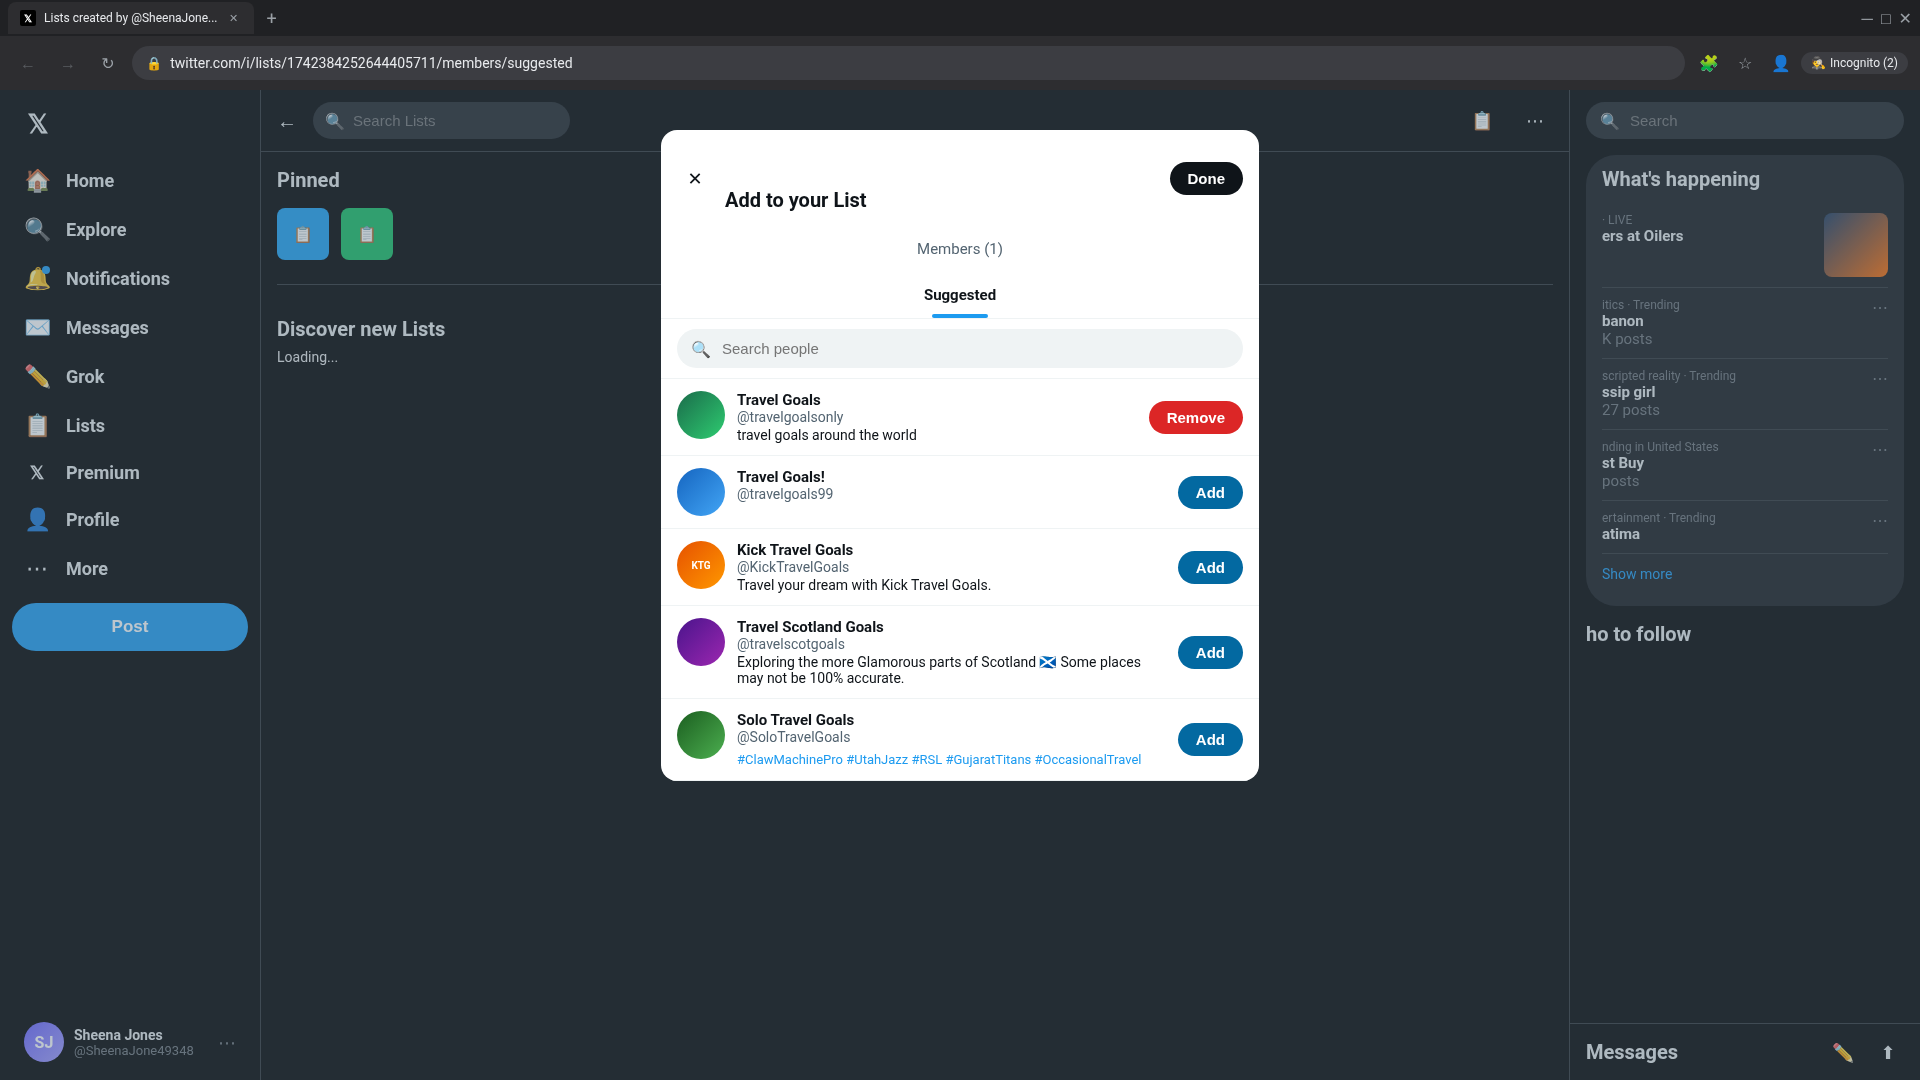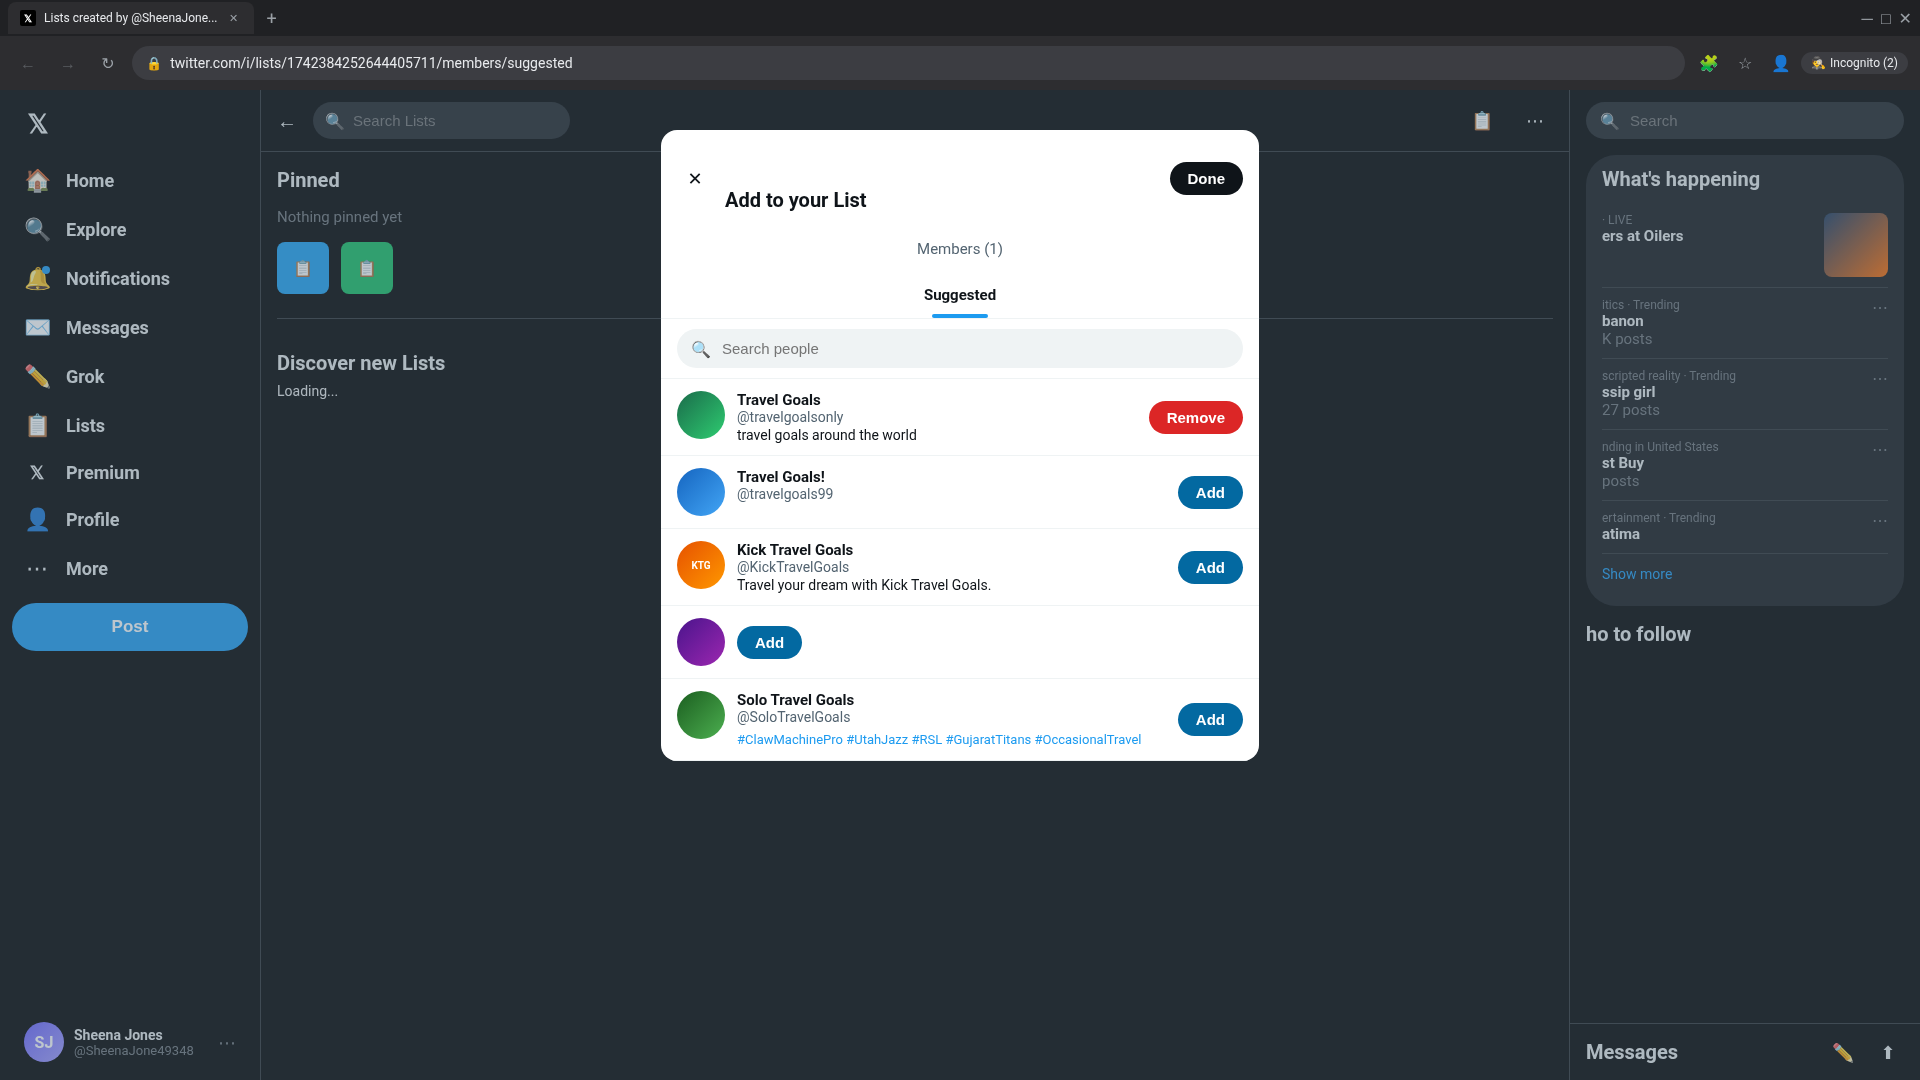--- a/index.html
+++ b/index.html
@@ -490,21 +490,20 @@
         <input class="search-lists-input" type="text" placeholder="Search Lists" style="">
       </div>
       <div class="header-icons">
         <div class="header-icon-btn">📋</div>
         <div class="header-icon-btn">⋯</div>
       </div>
     </div>
     <div class="center-body">
       <div class="pinned-section">
         <div class="section-title">Pinned</div>
-        <div style="color:#71767b;font-size:15px;padding:8px 0;">Nothing pinned yet</div>
         <div style="display:flex;gap:12px;padding:8px 0;">
           <div style="width:52px;height:52px;border-radius:8px;background:#1da1f2;display:flex;align-items:center;justify-content:center;">📋</div>
           <div style="width:52px;height:52px;border-radius:8px;background:#17bf63;display:flex;align-items:center;justify-content:center;">📋</div>
         </div>
       </div>
       <div class="disc-section">
         <div class="section-title">Discover new Lists</div>
         <div style="color:#e5e5e5;font-size:14px;">Loading...</div>
       </div>
     </div>
@@ -643,20 +642,25 @@
         <div class="user-list-info">
           <div class="list-user-name">Kick Travel Goals</div>
           <div class="list-user-handle">@KickTravelGoals</div>
           <div class="list-user-bio">Travel your dream with Kick Travel Goals.</div>
         </div>
         <button class="add-btn">Add</button>
       </div>
 
       <div class="user-list-item">
         <div class="list-avatar avatar-4"></div>
+        <div class="user-list-info">
+          <div class="list-user-name">Travel Scotland Goals</div>
+          <div class="list-user-handle">@travelscotgoals</div>
+          <div class="list-user-bio">Exploring the more Glamorous parts of Scotland 🏴󠁧󠁢󠁳󠁣󠁴󠁿 Some places may not be 100% accurate.</div>
+        </div>
         <button class="add-btn">Add</button>
       </div>
 
       <div class="user-list-item">
         <div class="list-avatar avatar-5"></div>
         <div class="user-list-info">
           <div class="list-user-name">Solo Travel Goals</div>
           <div class="list-user-handle">@SoloTravelGoals</div>
           <div class="hashtags-row">
             <span class="hashtag-link">#ClawMachinePro #UtahJazz #RSL #GujaratTitans #OccasionalTravel</span>

